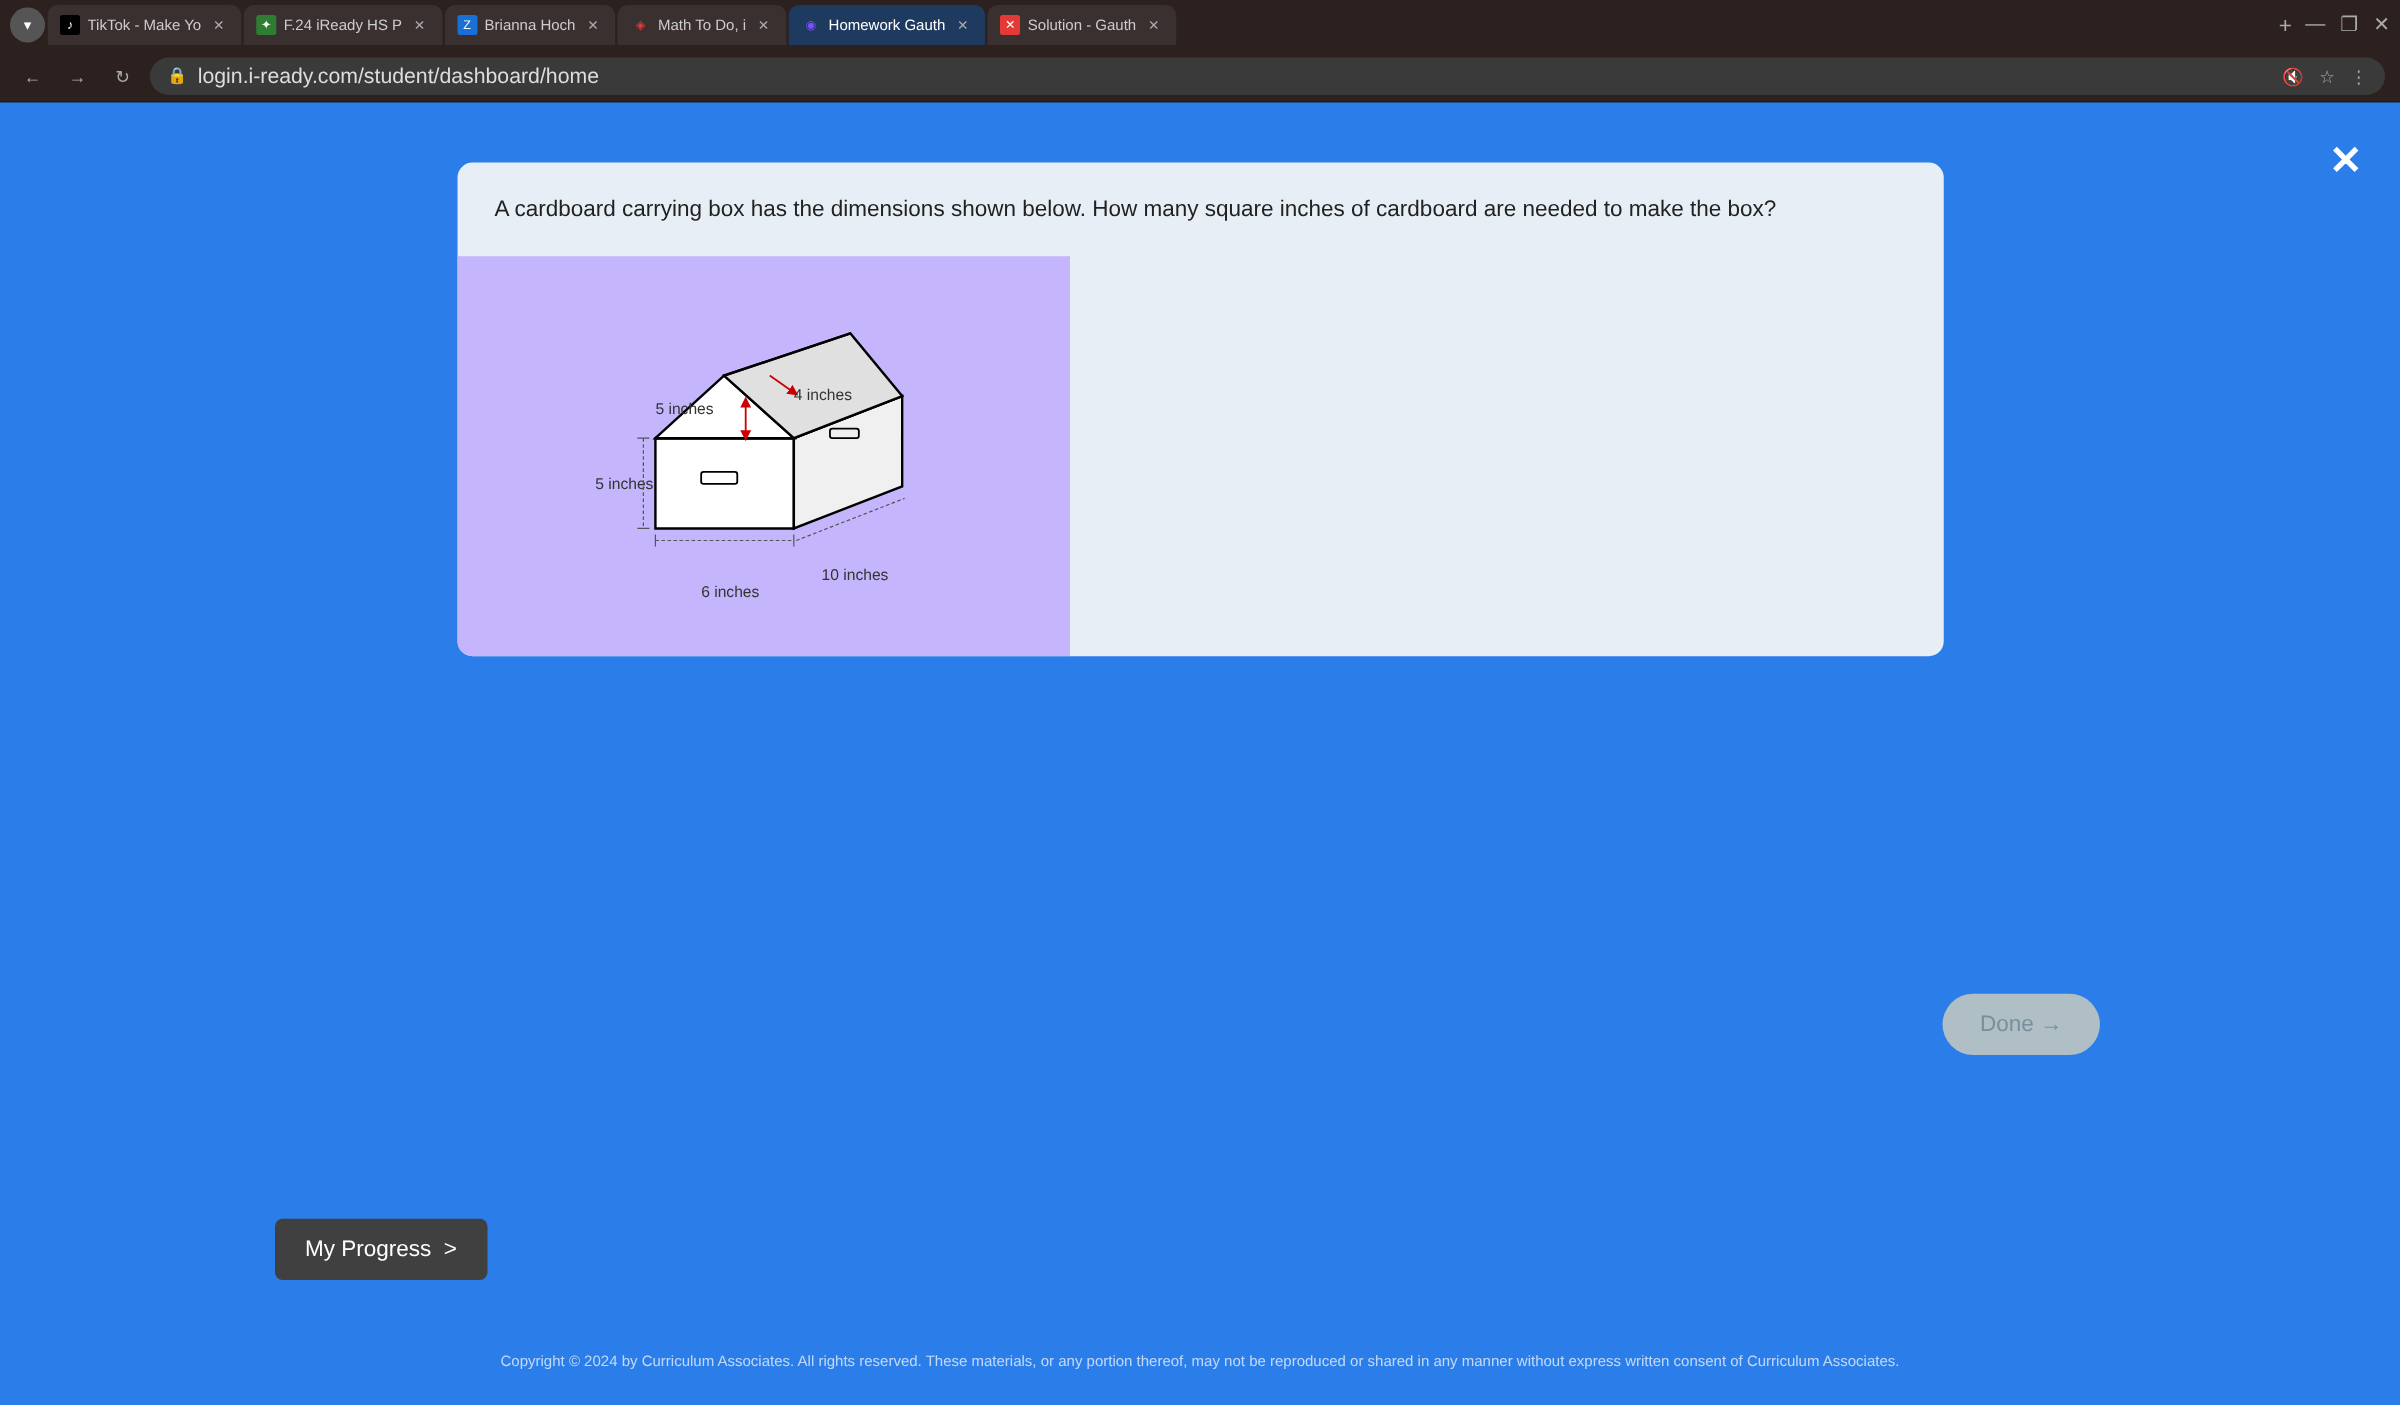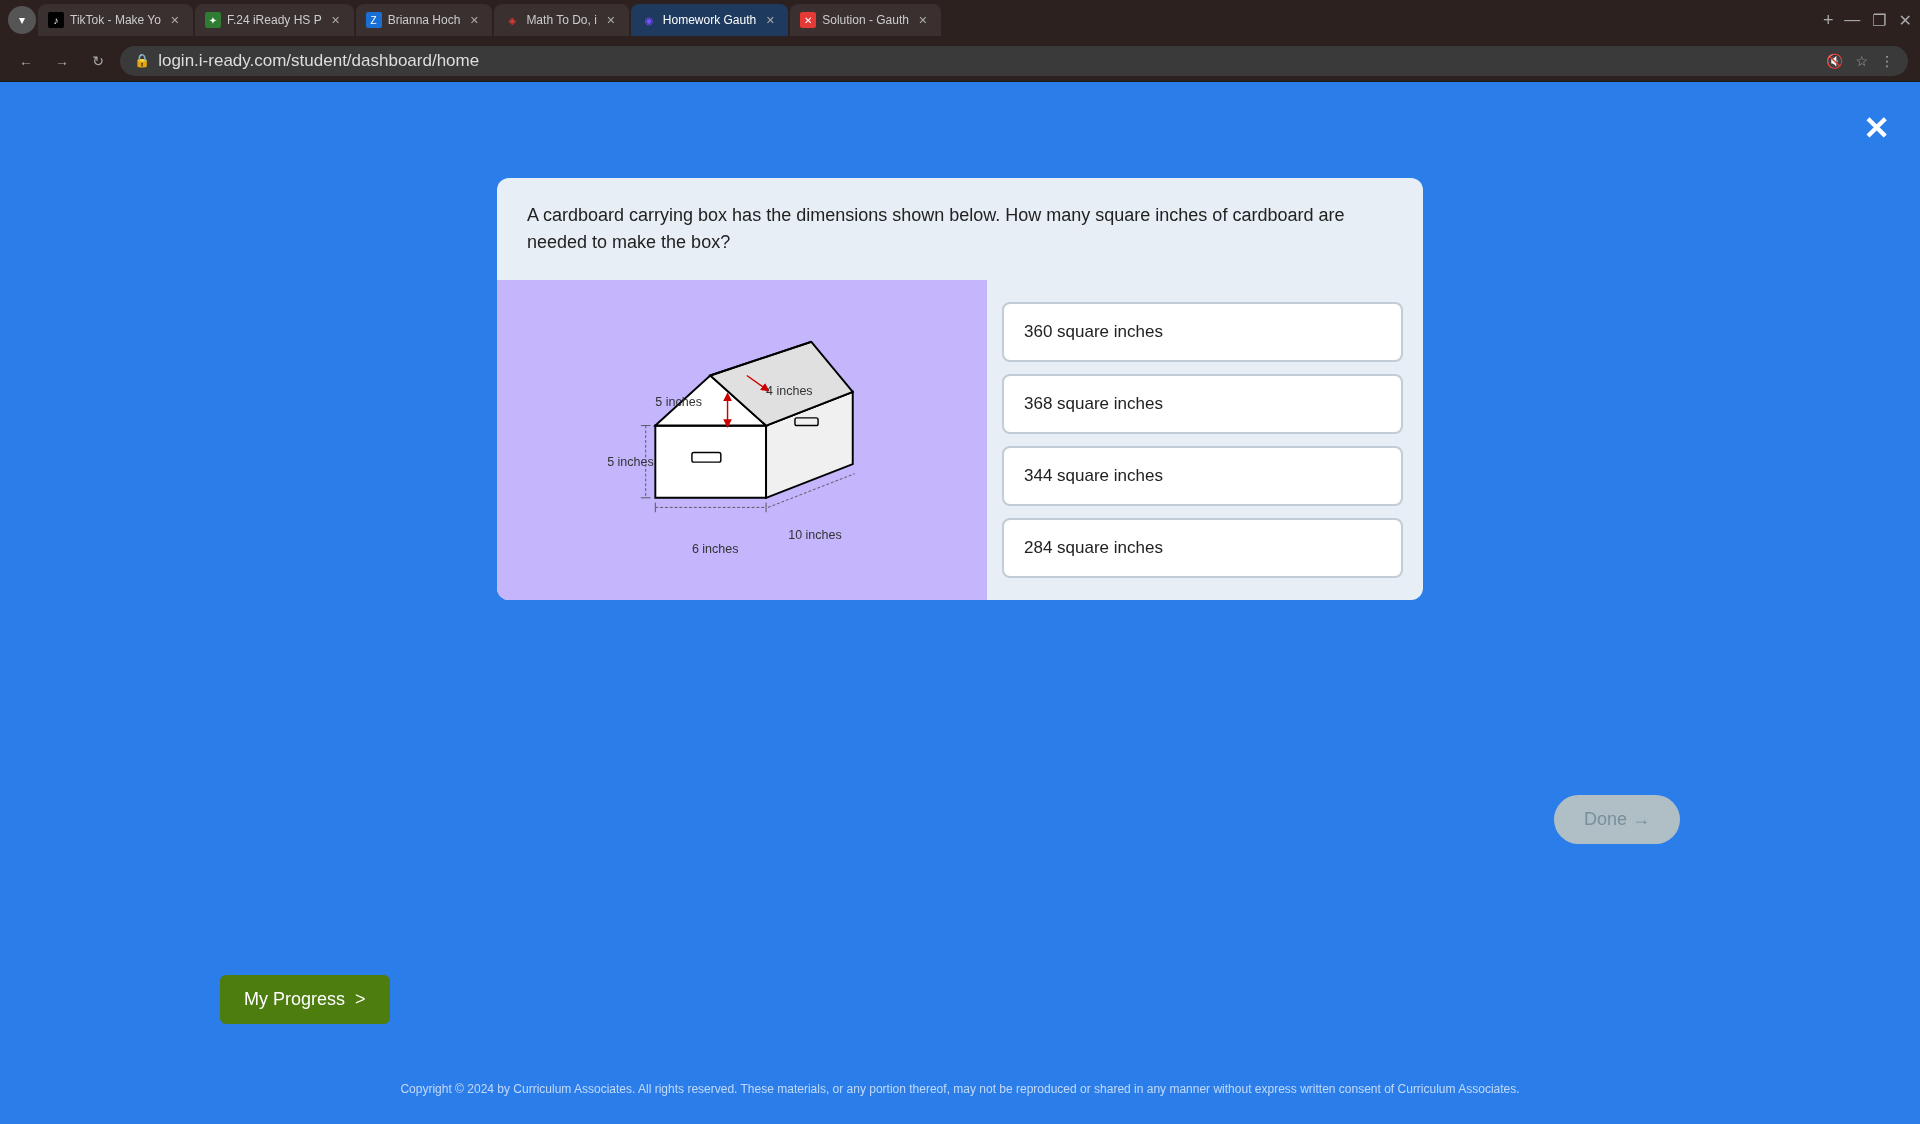--- a/index.html
+++ b/index.html
@@ -163,22 +163,22 @@
       right: 30px;
       color: white;
       font-size: 32px;
       cursor: pointer;
       font-weight: bold;
       line-height: 1;
     }
 
     
     .question-card {
-      margin-top: 96px;
-      width: 926px;
+      margin-top: 48px;
+      width: 1189px;
       background: #e8eef5;
       border-radius: 12px;
       overflow: hidden;
     }
 
     .question-header {
       padding: 24px 30px;
       font-size: 18px;
       color: #222;
       line-height: 1.5;
@@ -235,21 +235,21 @@
       display: flex;
       align-items: center;
       gap: 8px;
     }
 
     
     .my-progress-btn {
       position: absolute;
       bottom: 100px;
       left: 220px;
-      background: #4d7c0f;
+      background: #404040;
       color: white;
       border: none;
       border-radius: 6px;
       padding: 14px 24px;
       font-size: 18px;
       cursor: pointer;
       display: flex;
       align-items: center;
       gap: 10px;
     }
@@ -387,26 +387,20 @@
           <line x1="65" y1="195" x2="75" y2="195" stroke="#555" stroke-width="1"></line>
 
           <line x1="80" y1="205" x2="195" y2="205" stroke="#555" stroke-width="1" stroke-dasharray="3,2"></line>
           <line x1="80" y1="200" x2="80" y2="210" stroke="#555" stroke-width="1"></line>
           <line x1="195" y1="200" x2="195" y2="210" stroke="#555" stroke-width="1"></line>
 
           <line x1="197" y1="205" x2="287" y2="170" stroke="#555" stroke-width="1" stroke-dasharray="3,2"></line>
         </svg>
       </div>
 
-      <div class="answers-panel" id="answers-panel">
-      <button class="answer-btn">360 square inches</button>
-          <button class="answer-btn">368 square inches</button>
-          <button class="answer-btn">344 square inches</button>
-          <button class="answer-btn">284 square inches</button>
-        </div>
     </div>
   </div>
 
   <button class="done-btn">Done →</button>
 
   <button class="my-progress-btn">
     <span>My Progress</span>
     <span>&gt;</span>
   </button>
 

